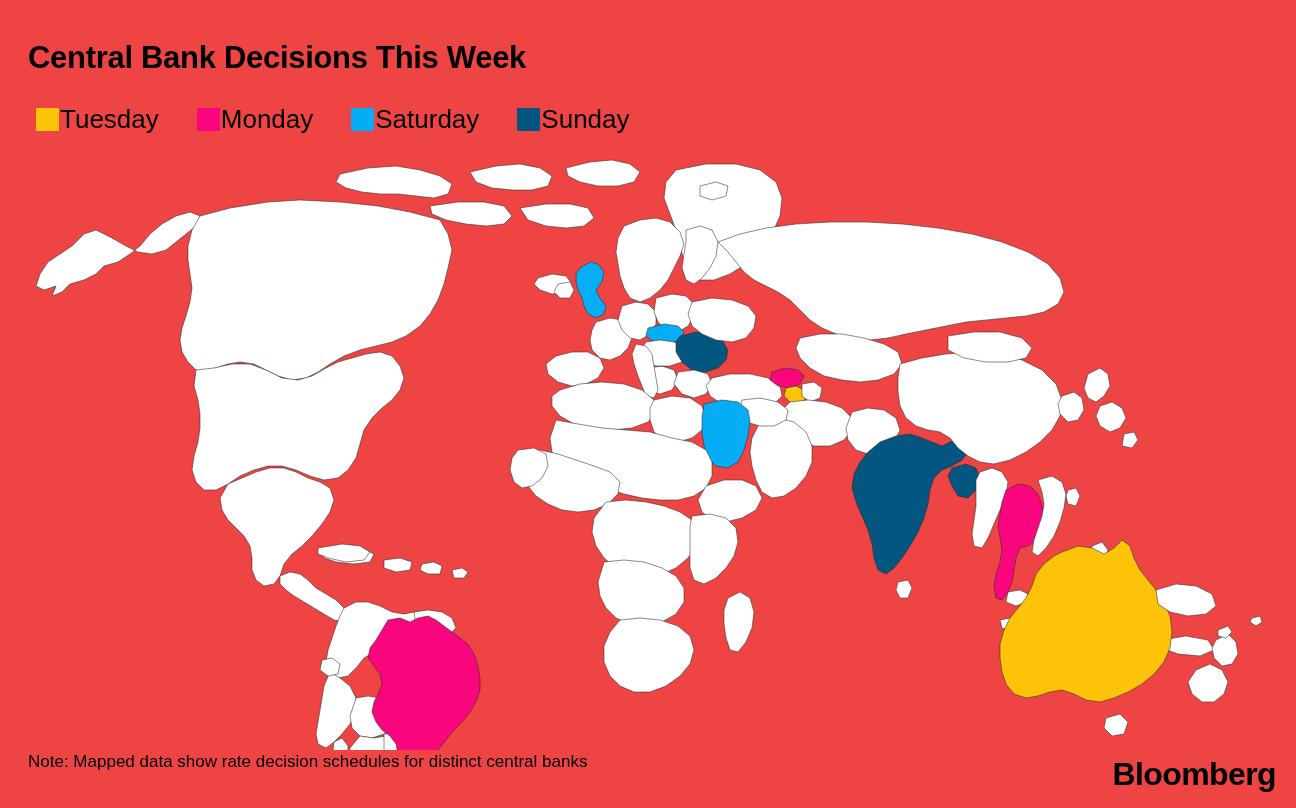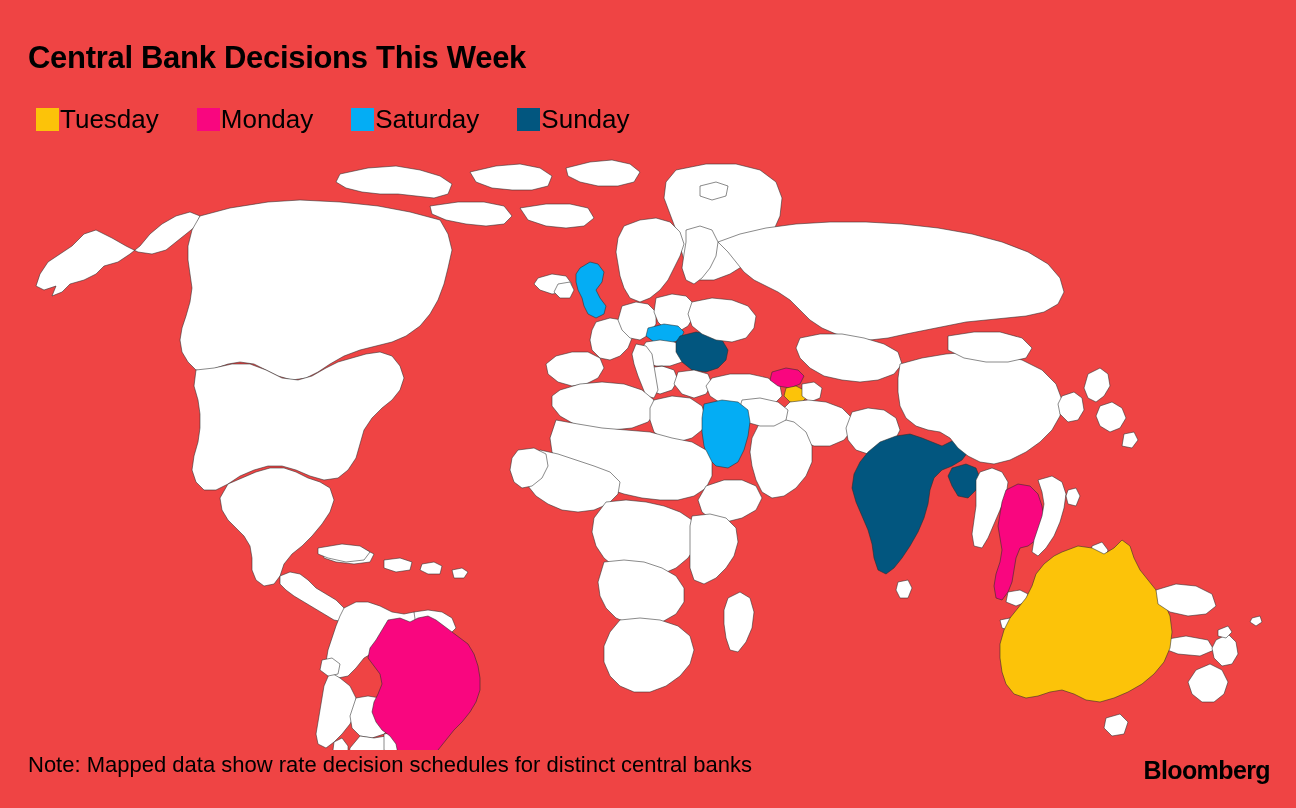--- a/index.html
+++ b/index.html
@@ -71,29 +71,29 @@
     stroke-width: 0.55;
     stroke-linejoin: round;
     vector-effect: non-scaling-stroke;
   }
 
   
   #footer-note {
     position: absolute;
     left: 28px;
     top: 752px;
-    font-size: 22px;
+    font-size: 17px;
     color: #000000;
     white-space: nowrap;
   }
   #brand-logo {
     position: absolute;
-    right: 26px;
+    right: 20px;
     top: 756px;
-    font-size: 25px;
+    font-size: 32px;
     font-weight: bold;
     letter-spacing: -0.6px;
     color: #000000;
   }
 </style>
 </head>
 <body>
 
 <div id="page">
 

